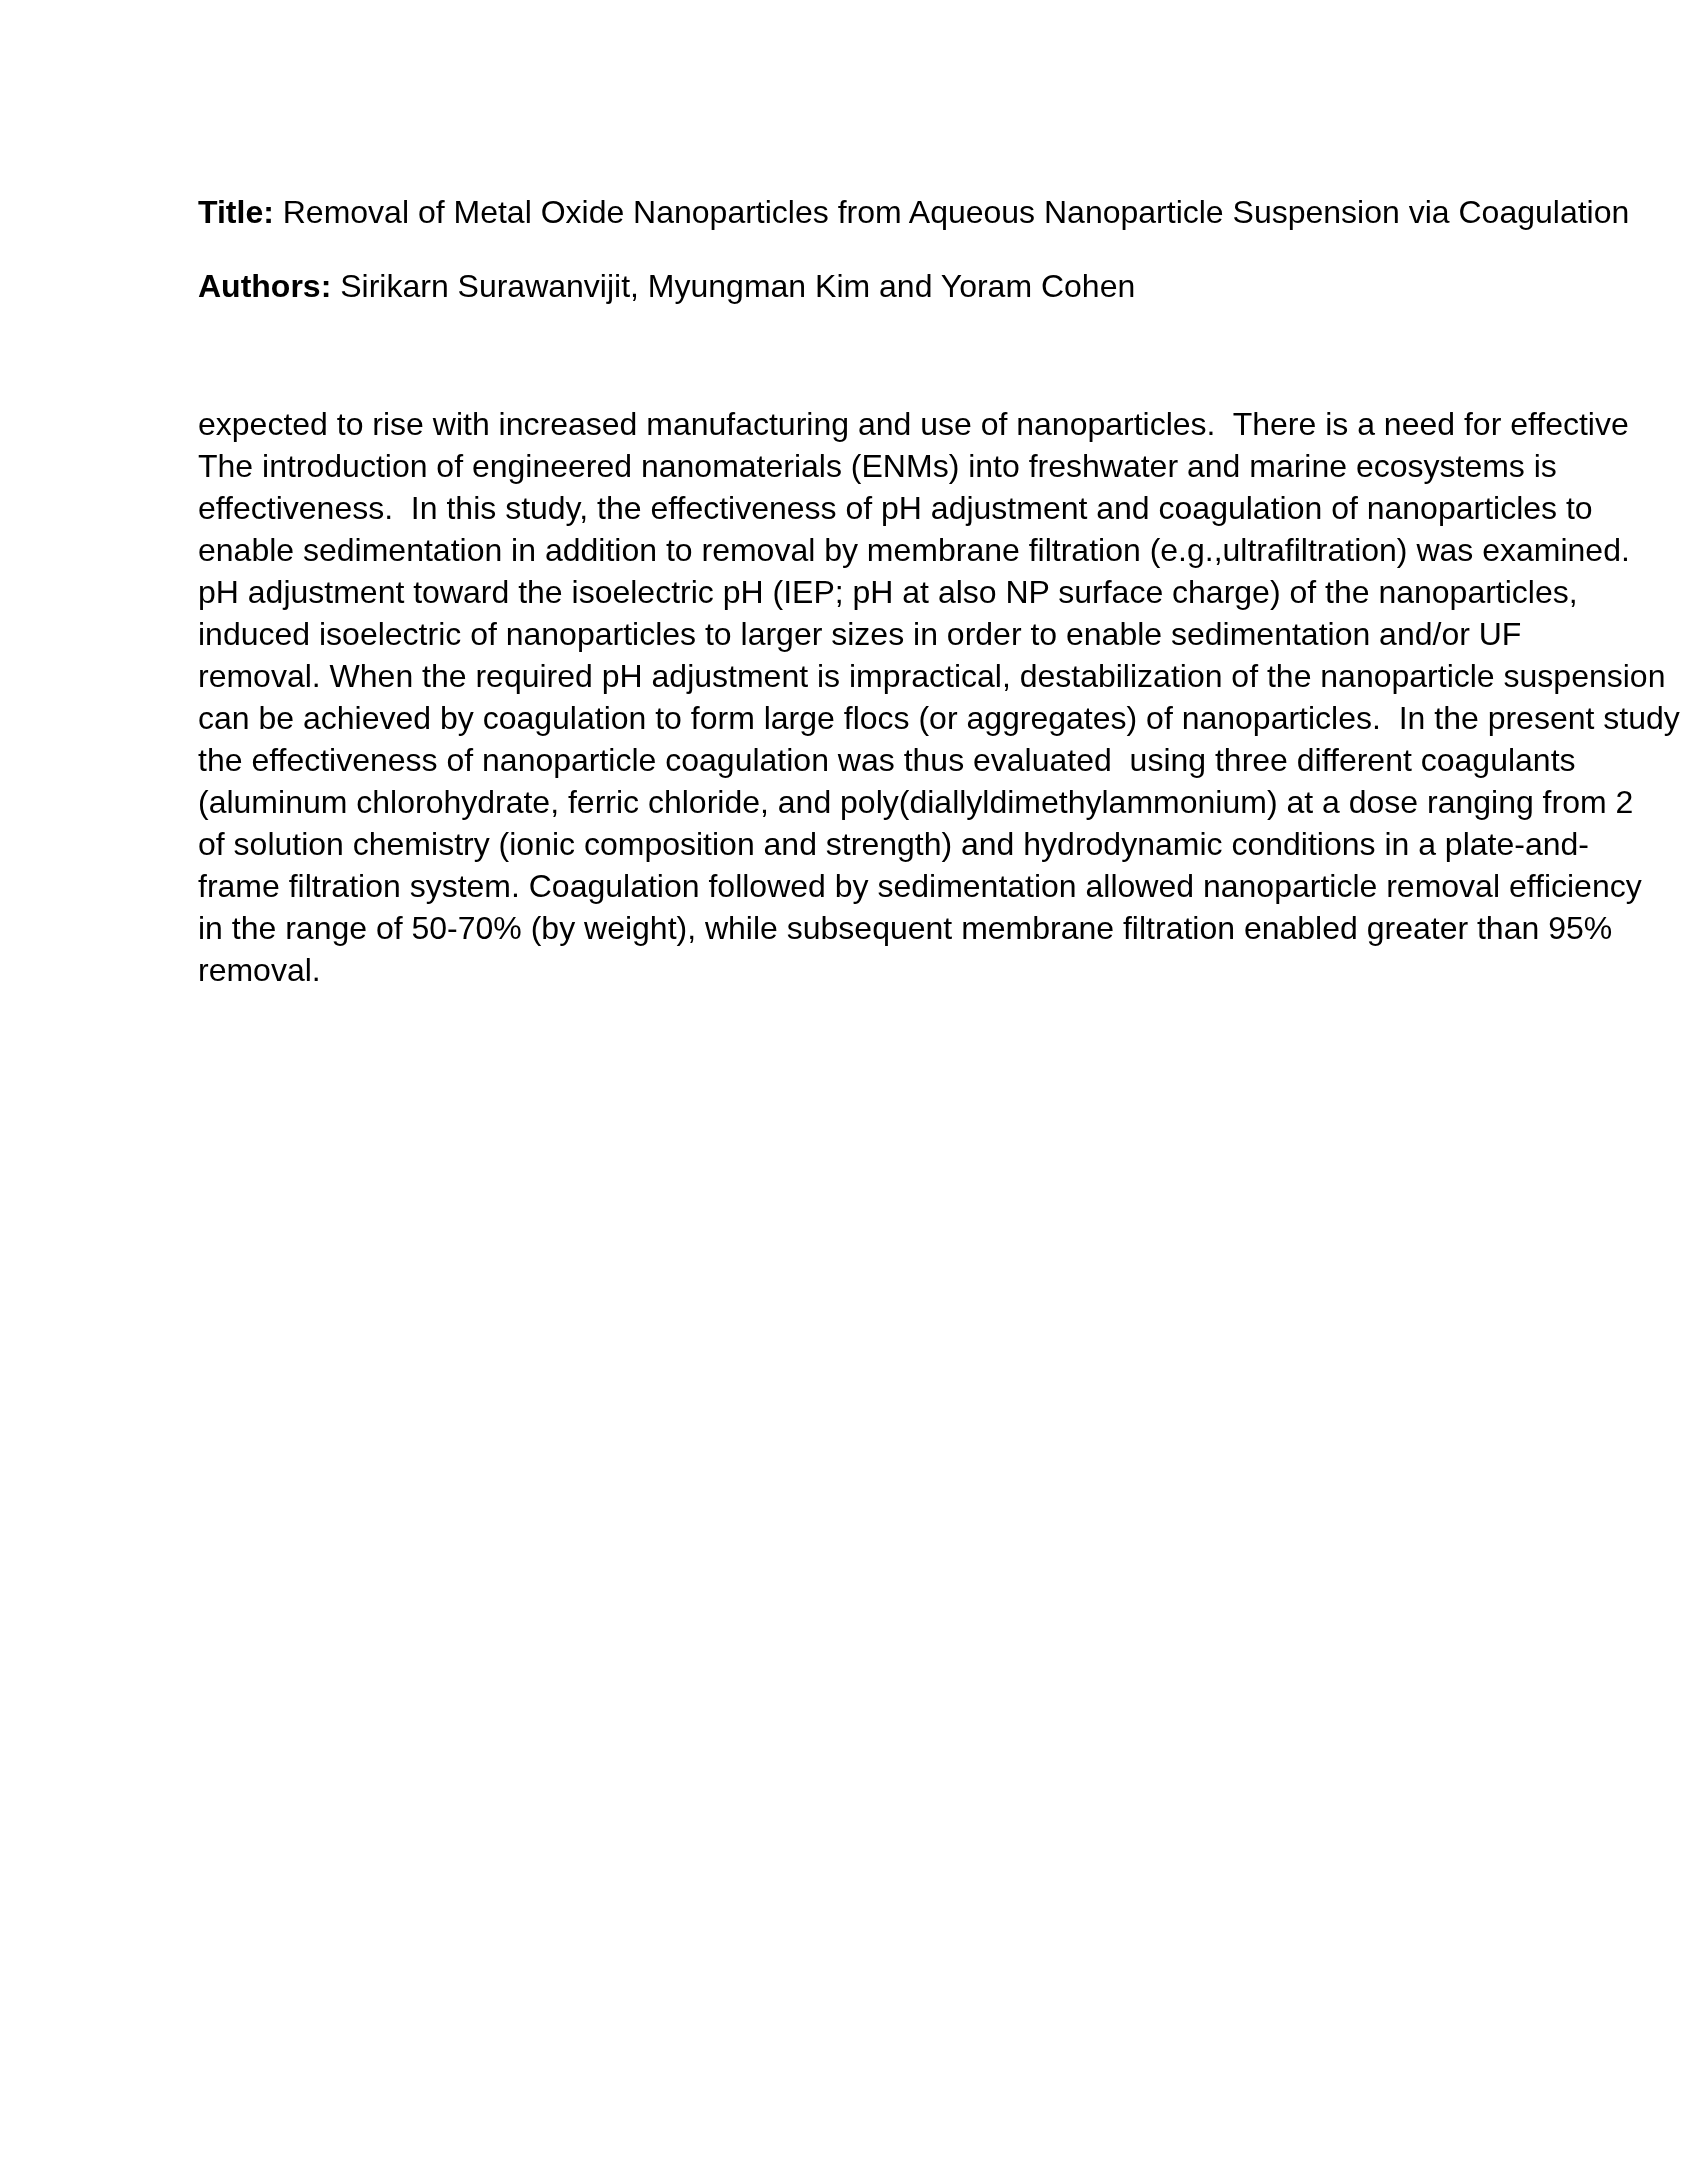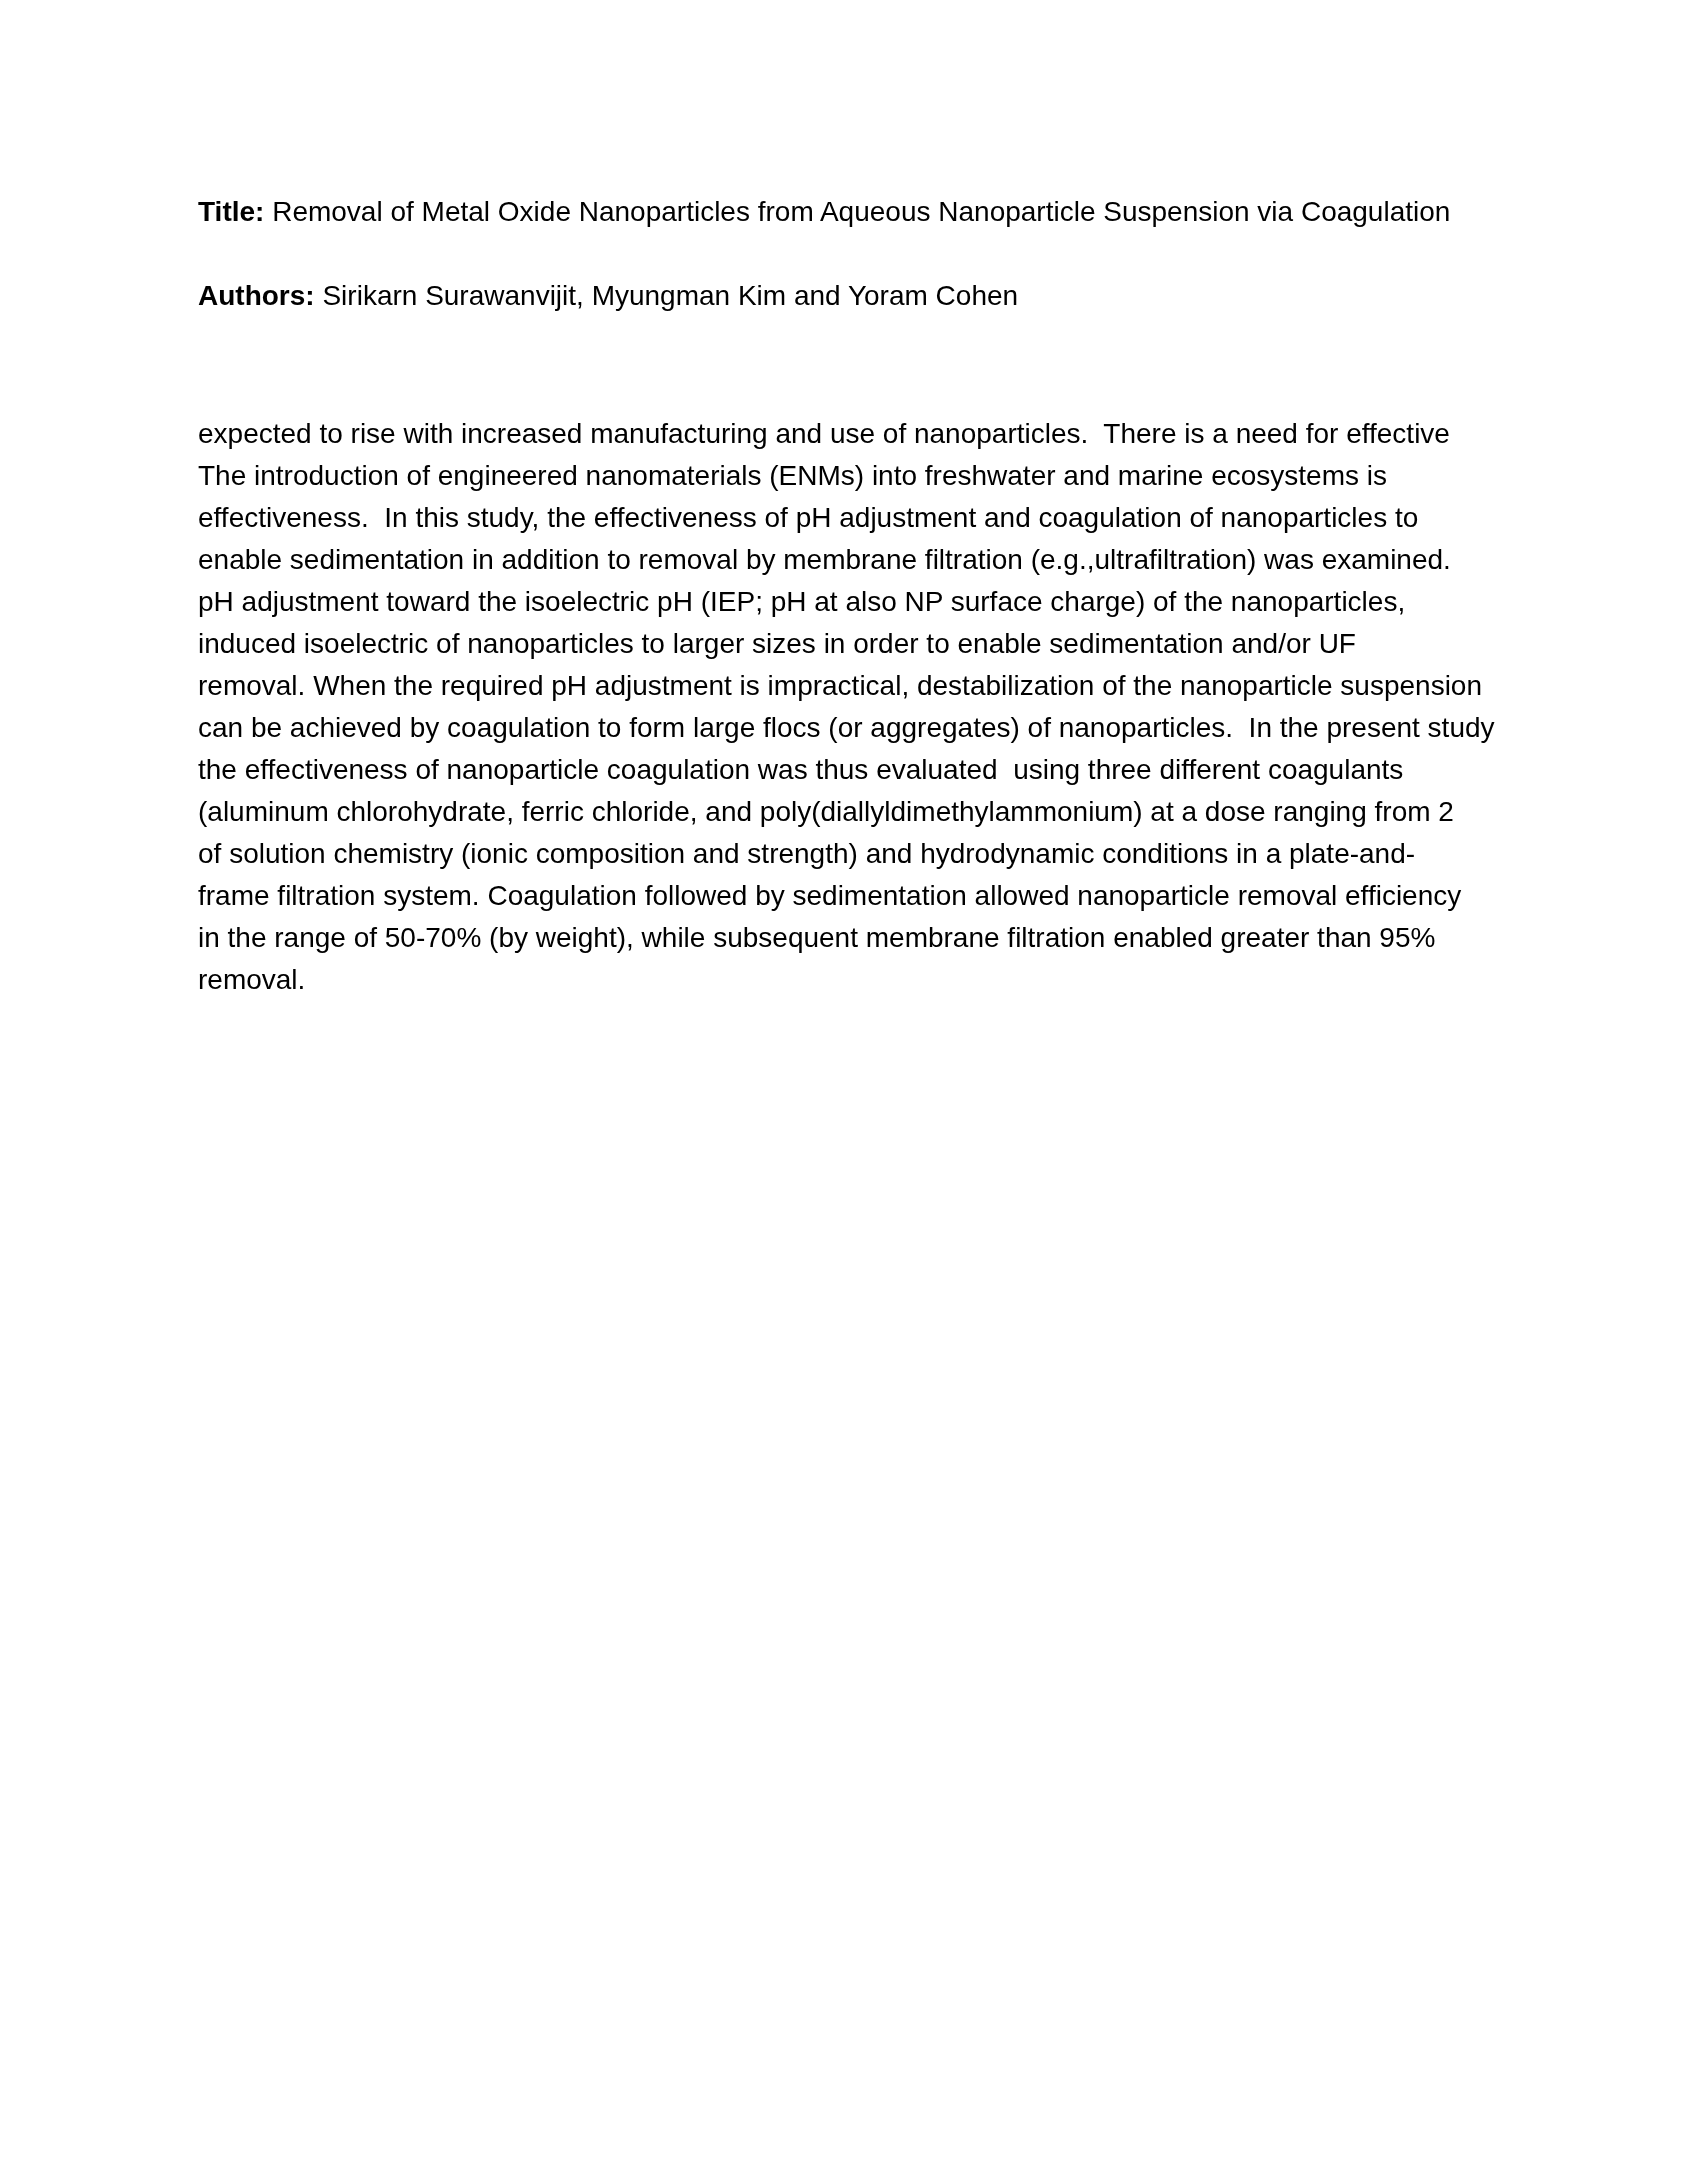--- a/index.html
+++ b/index.html
@@ -7,33 +7,33 @@
     padding: 0;
     background: #ffffff;
   }
   .page {
     position: relative;
     width: 1683px;
     height: 2178px;
     background: #ffffff;
     color: #000000;
     font-family: "Liberation Sans", sans-serif;
-    font-size: 28px;
+    font-size: 32px;
     line-height: 42px;
     box-sizing: border-box;
     padding: 191px 110px 0 198px;
     overflow: hidden;
   }
   .para { margin: 0; padding: 0; }
   .line {
     display: block;
     white-space: pre;
   }
   .bold { font-weight: bold; }
-  .authors-para { margin-top: 42px; }
+  .authors-para { margin-top: 32px; }
   .abstract-para { margin-top: 96px; }
 </style>
 </head>
 <body>
 
 <div class="page">
 
   <p class="para title-para">
     <span class="line"><span class="bold">Title:</span><span> Removal of Metal Oxide Nanoparticles from Aqueous Nanoparticle Suspension via Coagulation</span></span>
   </p>

